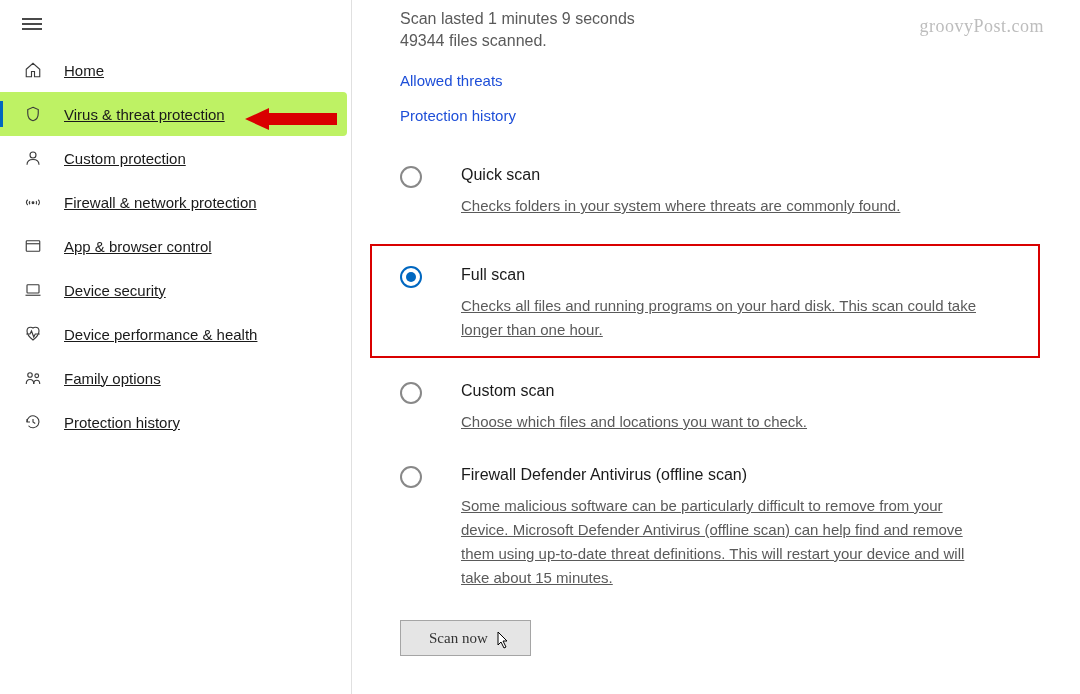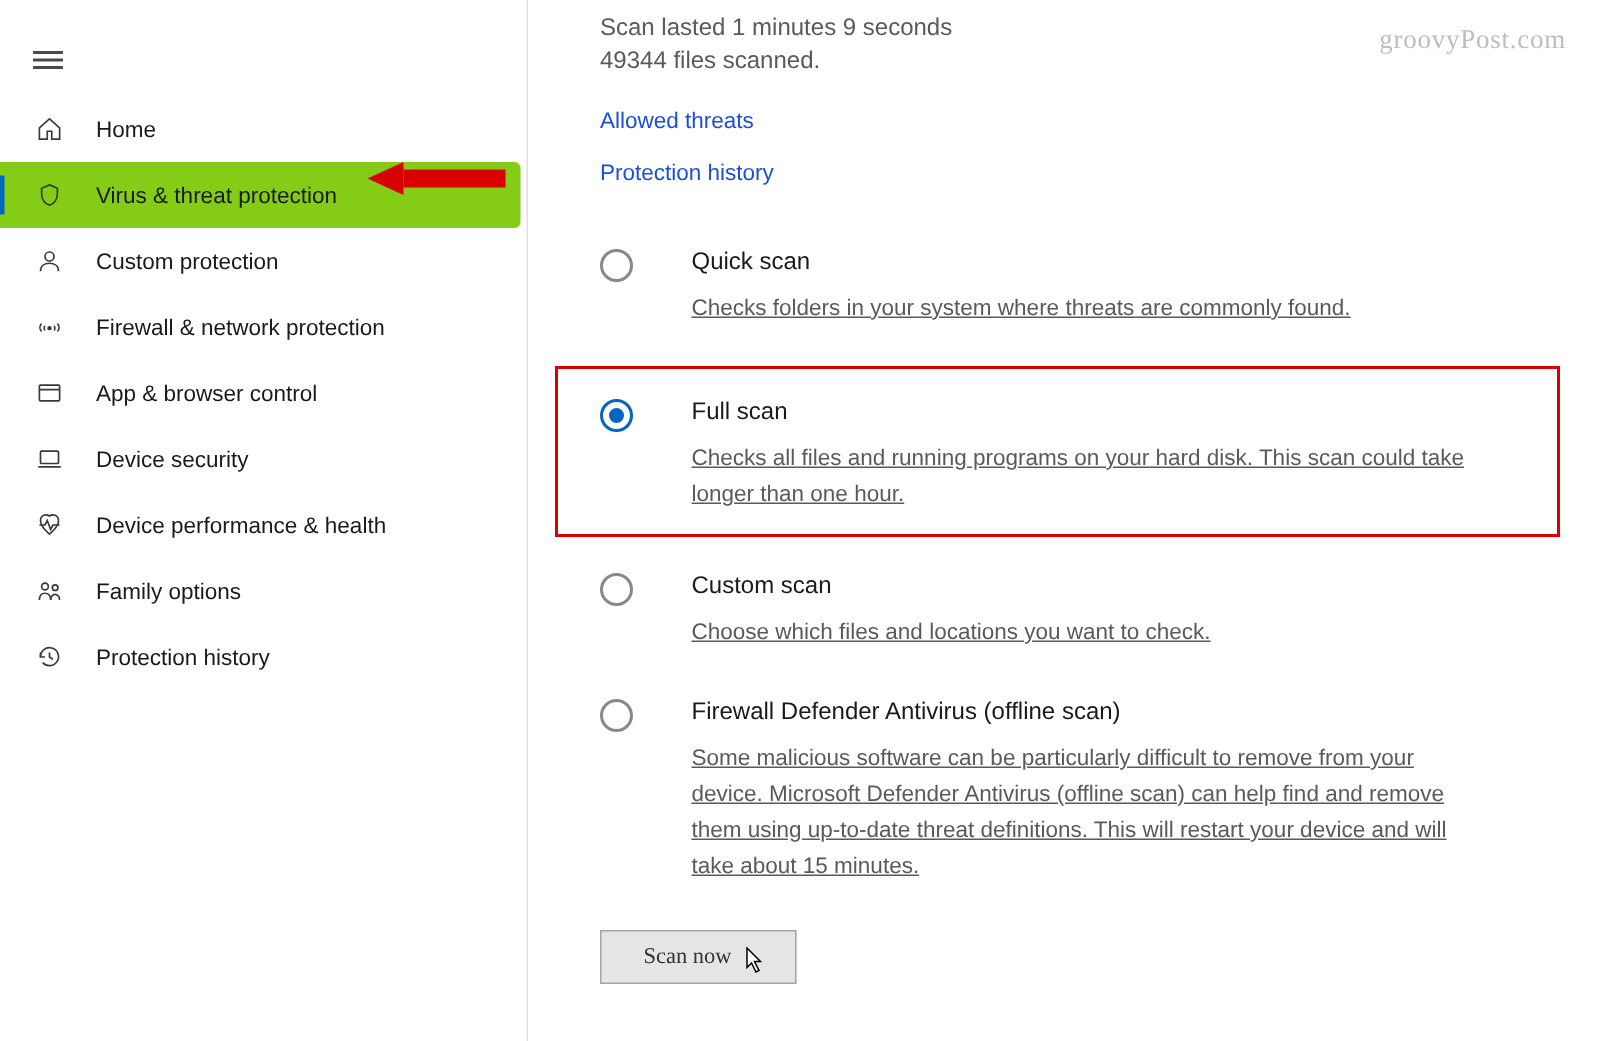--- a/index.html
+++ b/index.html
@@ -1,24 +1,24 @@
 <!DOCTYPE html>
 <html><head>
 <meta charset="utf-8">
 <style>
   * { box-sizing: border-box; margin: 0; padding: 0; }
   html, body { width: 1080px; height: 694px; font-family: "Segoe UI", Arial, sans-serif; background: #fff; color: #1a1a1a; overflow: hidden; }
   .app { display: flex; width: 100%; height: 100%; }
 
   
-  .sidebar { width: 352px; flex: 0 0 352px; border-right: 1px solid #e0e0e0; background: #fff; padding-top: 20px; }
+  .sidebar { width: 352px; flex: 0 0 352px; border-right: 1px solid #e0e0e0; background: #fff; padding-top: 4px; text-decoration: underline; }
   .hamburger { display: flex; flex-direction: column; gap: 3px; padding: 14px 20px 18px 22px; width: 44px; cursor: pointer; }
   .hamburger span { display: block; width: 20px; height: 2px; background: #4a4a4a; }
   .nav-item { display: flex; align-items: center; height: 44px; padding: 0 0 0 24px; margin: 0 4px 0 0; gap: 22px; border-radius: 0 4px 4px 0; cursor: pointer; position: relative; font-size: 15px; color: #1a1a1a; }
-  .nav-item.selected { background: #84cc16; }
+  .nav-item.selected { background: #bef264; }
   .nav-item.selected::before { content:""; position:absolute; left:0; top:9px; bottom:9px; width:3px; background:#0067c0; }
   .nav-icon { width: 18px; height: 18px; flex: 0 0 18px; display:flex; align-items:center; justify-content:center; color:#3a3a3a; }
   .nav-icon svg { width: 18px; height: 18px; stroke: currentColor; fill: none; stroke-width: 1.5; }
   .nav-label { white-space: nowrap; }
 
   
   .arrow-anno { position: absolute; left: 245px; top: 108px; display:flex; align-items:center; }
   .arrow-head {
     width:0; height:0;
     border-top: 11px solid transparent;

